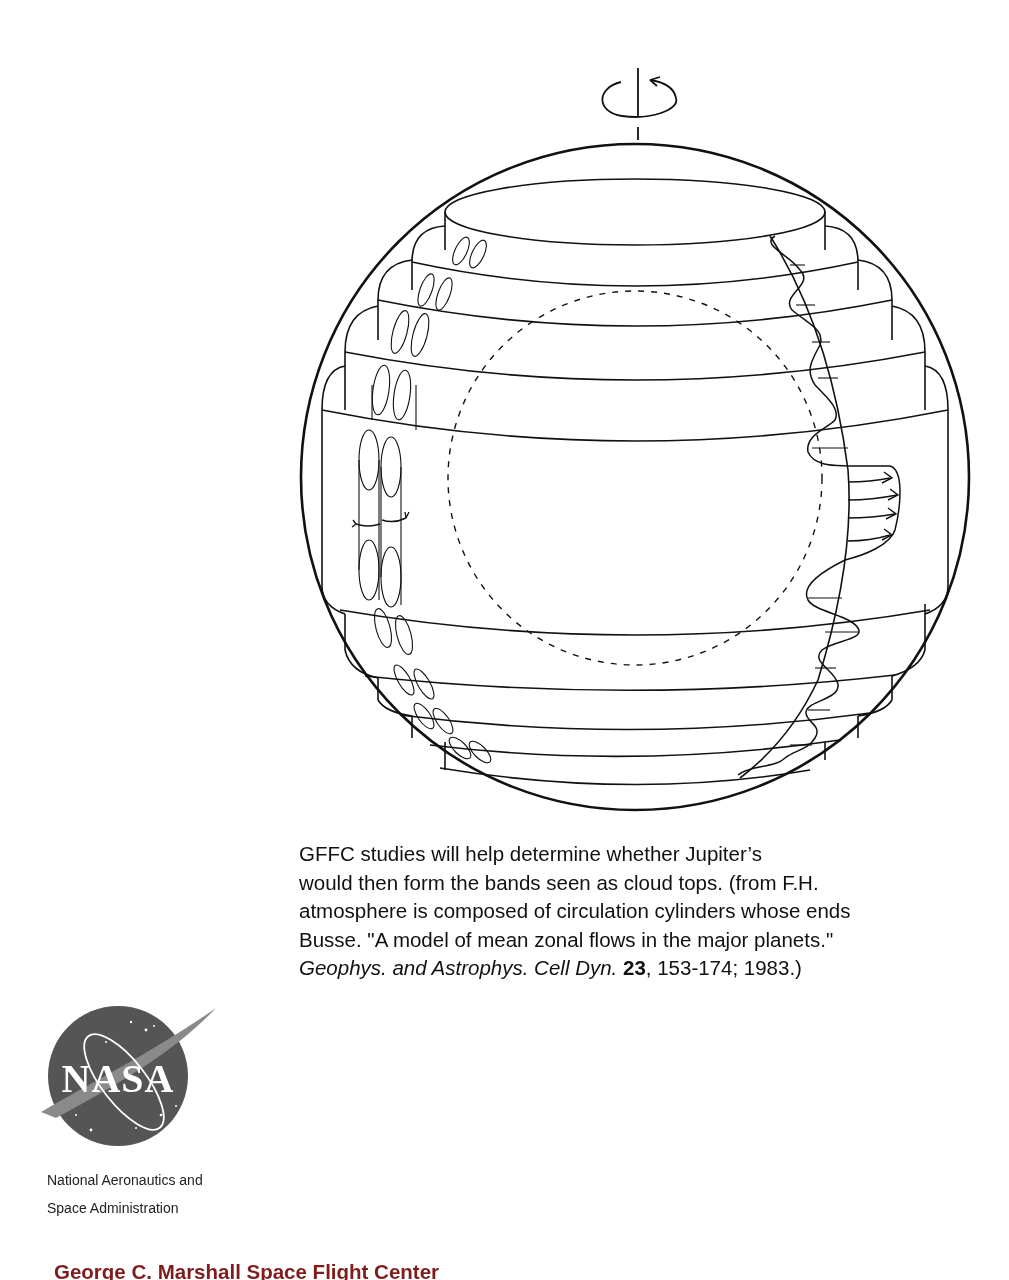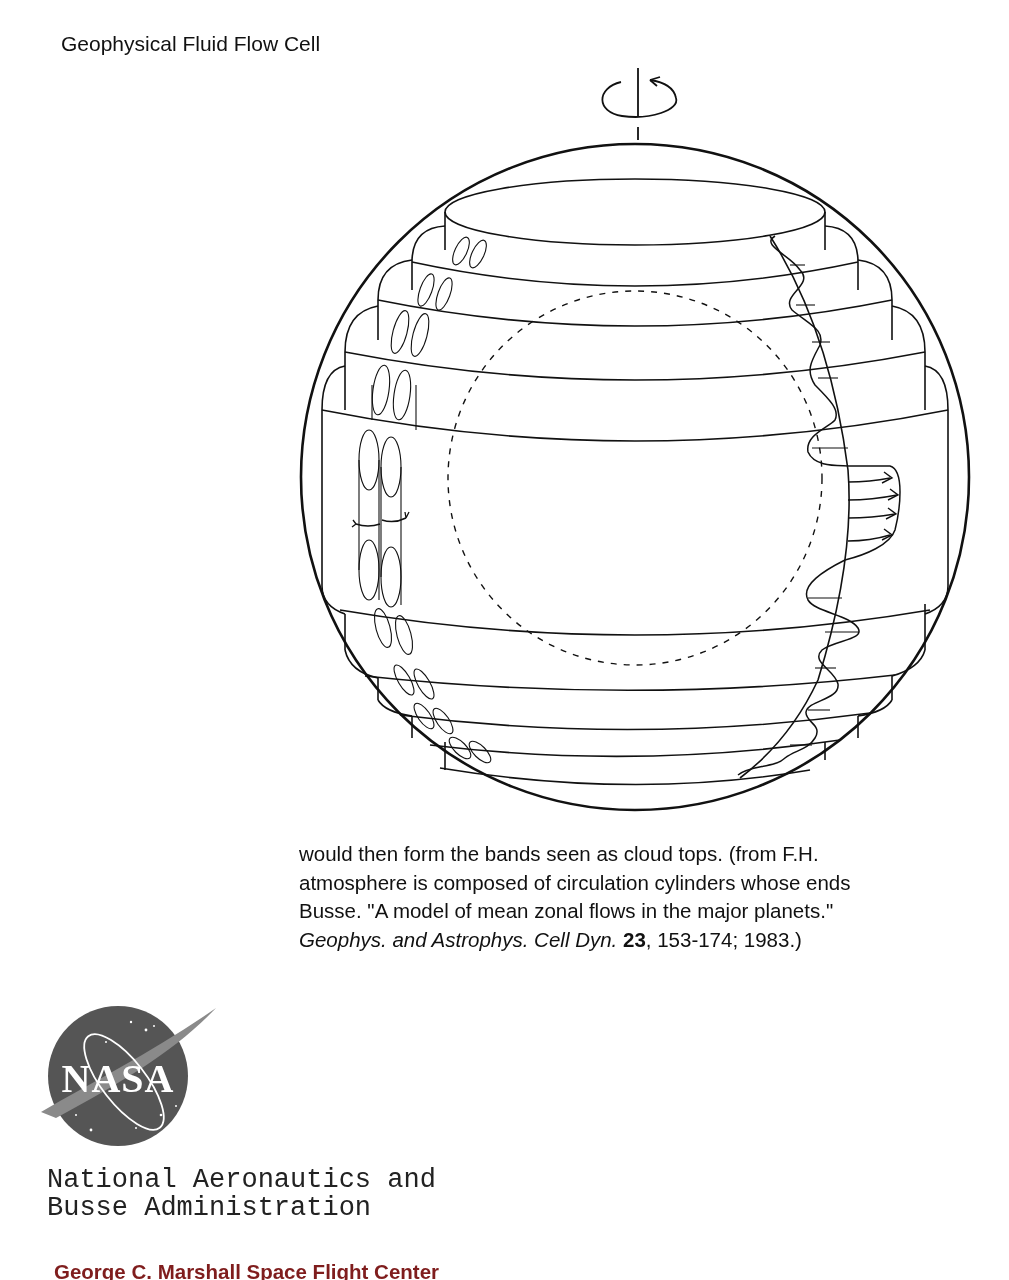--- a/index.html
+++ b/index.html
@@ -4,28 +4,27 @@
 <style>
   html, body { margin: 0; padding: 0; background: #ffffff; }
   body { width: 1009px; height: 1280px; position: relative; overflow: hidden; font-family: "Liberation Sans", sans-serif; color: #111; }
   .title-block { position: absolute; left: 61px; top: 30px; font-size: 21px; line-height: 28px; color: #111; }
   .title-block div { white-space: nowrap; }
   .diagram { position: absolute; left: 0; top: 0; width: 1009px; height: 830px; }
   .caption { position: absolute; left: 299px; top: 840px; width: 690px; font-size: 20.5px; line-height: 28.5px; color: #111; }
   .caption .it { font-style: italic; }
   .caption .b { font-weight: bold; }
   .nasa-logo { position: absolute; left: 36px; top: 1000px; width: 190px; height: 150px; }
-  .agency { position: absolute; left: 47px; top: 1166px; font-size: 27px; line-height: 28px; color: #222; font-family: Liberation Mono, monospace; }
+  .agency { position: absolute; left: 47px; top: 1166px; font-size: 14px; line-height: 28px; color: #222; }
   .center-name { position: absolute; left: 54px; top: 1236px; font-size: 20.5px; font-weight: bold; color: #7f1d1d; white-space: nowrap; margin-top: 24px; }
 </style>
 </head>
 <body>
 
 <div class="title-block">
-  <div>Geophysical Fluid Flow Cell</div>
 </div>
 
 <svg class="diagram" viewBox="0 0 1009 830" xmlns="http://www.w3.org/2000/svg" fill="none" stroke="#111" stroke-width="1.6">
 
   <g>
     <line x1="638" y1="68" x2="638" y2="116" stroke-width="1.8"></line>
     <line x1="638" y1="127" x2="638" y2="140" stroke-width="1.8"></line>
     <path d="M621 82 C 596 88, 596 112, 622 116 C 650 120, 680 110, 676 98 C 674 88, 664 82, 650 80" stroke-width="1.8"></path>
     <path d="M650 80 L 660 77 M650 80 L 657 86" stroke-width="1.8"></path>
   </g>
@@ -158,20 +157,21 @@
     <path d="M848 500 Q 872 500 897 495"></path>
       <path d="M890 489 L 898 495 L 888 500"></path>
     <path d="M848 518 Q 872 518 895 514"></path>
       <path d="M888 508 L 896 514 L 886 519"></path>
     <path d="M848 541 Q 870 541 890 535"></path>
       <path d="M884 529 L 892 535 L 882 540"></path>
   </g>
 </svg>
 
 <div class="caption">
+  <div>GFFC studies will help determine whether Jupiter’s</div>
   <div>would then form the bands seen as cloud tops. (from F.H.</div>
   <div>atmosphere is composed of circulation cylinders whose ends</div>
   <div>Busse. "A model of mean zonal flows in the major planets."</div>
   <div><span class="it">Geophys. and Astrophys. Cell Dyn.</span> <span class="b">23</span><span>, 153-174; 1983.)</span></div>
 </div>
 
 <svg class="nasa-logo" viewBox="0 0 190 150" xmlns="http://www.w3.org/2000/svg">
   <circle cx="82" cy="76" r="70" fill="#555"></circle>
   <path d="M5 112 C 60 80, 120 50, 180 8 C 140 50, 90 80, 20 118 Z" fill="#8a8a8a"></path>
   <ellipse cx="88" cy="82" rx="22" ry="58" transform="rotate(-38 88 82)" fill="none" stroke="#fff" stroke-width="1.8"></ellipse>
@@ -185,15 +185,15 @@
     <circle cx="40" cy="115" r="1"></circle>
       <circle cx="55" cy="130" r="1.4"></circle>
       <circle cx="100" cy="128" r="1"></circle>
     <circle cx="145" cy="118" r="1.2"></circle>
   </g>
   <text x="82" y="92" text-anchor="middle" font-family="Liberation Serif, serif" font-weight="bold" font-size="40" fill="#fff" letter-spacing="1">NASA</text>
 </svg>
 
 <div class="agency">
   <div>National Aeronautics and</div>
-  <div>Busse Administration</div>
+  <div>Space Administration</div>
 </div>
 <div class="center-name">George C. Marshall Space Flight Center</div>
 
 </body></html>

